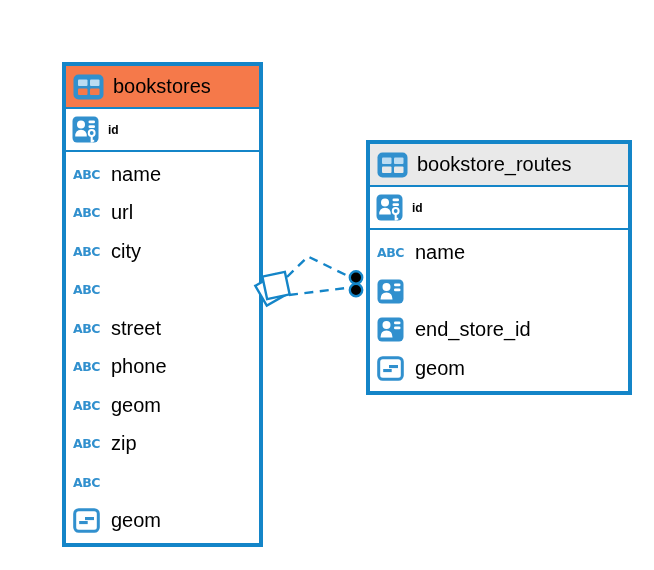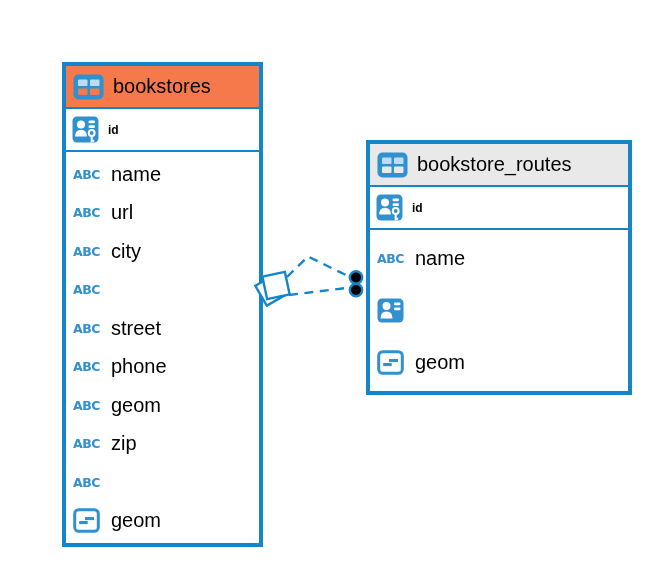--- a/index.html
+++ b/index.html
@@ -210,20 +210,33 @@
         <span class="icon" style="width:29px;">
           <svg width="27" height="25" viewBox="0 0 27 25">
             <rect x="0.5" y="0.5" width="26" height="24" rx="4.5" fill="#3190ce"></rect>
             <circle cx="9.5" cy="8" r="4" fill="#fff"></circle>
             <path d="M3.5,20.5 q0,-7 6,-7 q6,0 6,7 z" fill="#fff"></path>
             <rect x="17" y="4.5" width="6.5" height="2.8" rx="1.3" fill="#fff"></rect>
             <rect x="17" y="9.5" width="6.5" height="2.8" rx="1.3" fill="#fff"></rect>
           </svg>
         </span>
         <span class="hgap"></span>
+      </div>
+      <div class="t-row">
+        <span class="icon" style="width:29px;">
+          <svg width="27" height="25" viewBox="0 0 27 25">
+            <rect x="0.5" y="0.5" width="26" height="24" rx="4.5" fill="#3190ce"></rect>
+            <circle cx="9.5" cy="8" r="4" fill="#fff"></circle>
+            <path d="M3.5,20.5 q0,-7 6,-7 q6,0 6,7 z" fill="#fff"></path>
+            <rect x="17" y="4.5" width="6.5" height="2.8" rx="1.3" fill="#fff"></rect>
+            <rect x="17" y="9.5" width="6.5" height="2.8" rx="1.3" fill="#fff"></rect>
+          </svg>
+        </span>
+        <span class="hgap"></span>
+        <span>end_store_id</span>
       </div>
       <div class="t-row">
         <span class="icon" style="width:29px;">
           <svg width="27" height="25" viewBox="0 0 27 25">
             <rect x="1.7" y="1.7" width="23.6" height="21.6" rx="4" fill="#fff" stroke="#3190ce" stroke-width="3"></rect>
             <rect x="6.2" y="13" width="8.5" height="3.1" fill="#3190ce"></rect>
             <rect x="12" y="9" width="9" height="3.1" fill="#3190ce"></rect>
           </svg>
         </span>
         <span class="hgap"></span>

